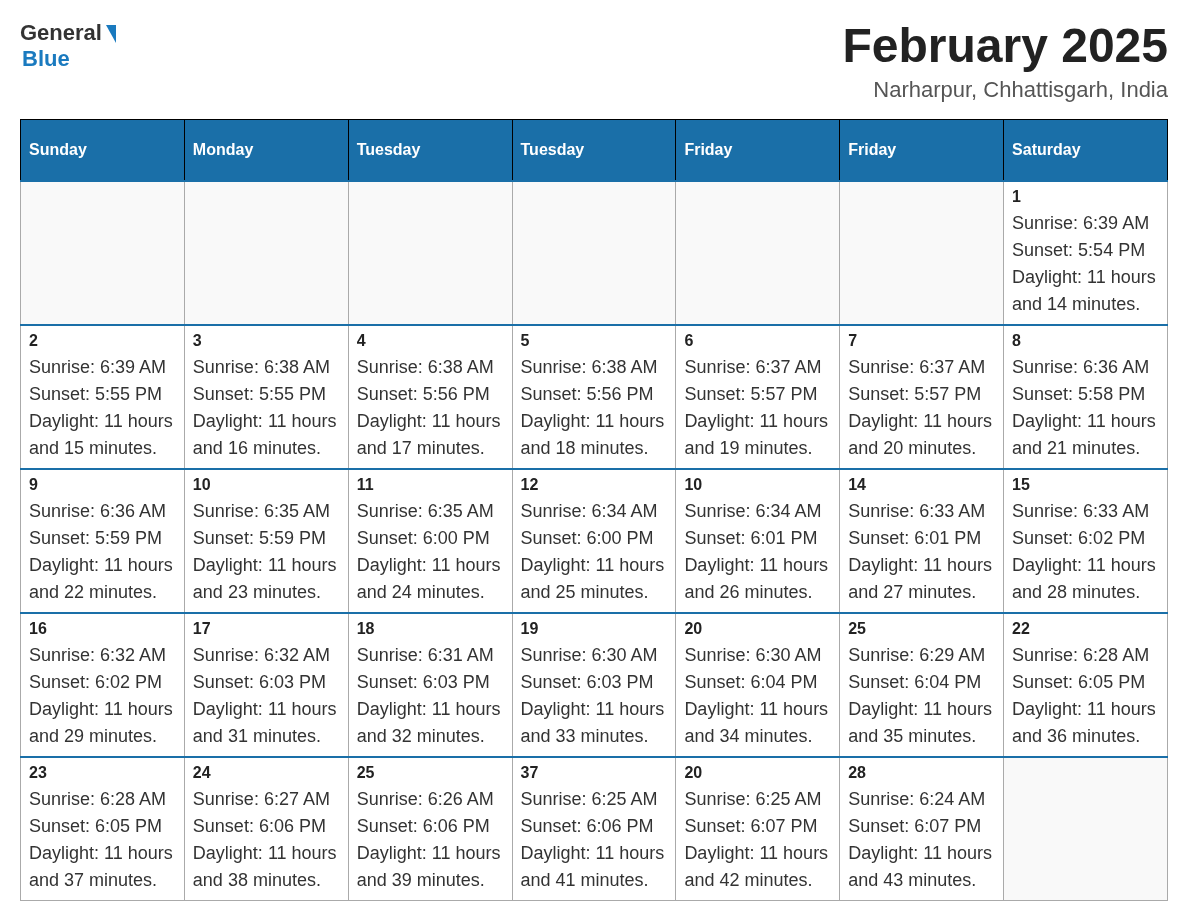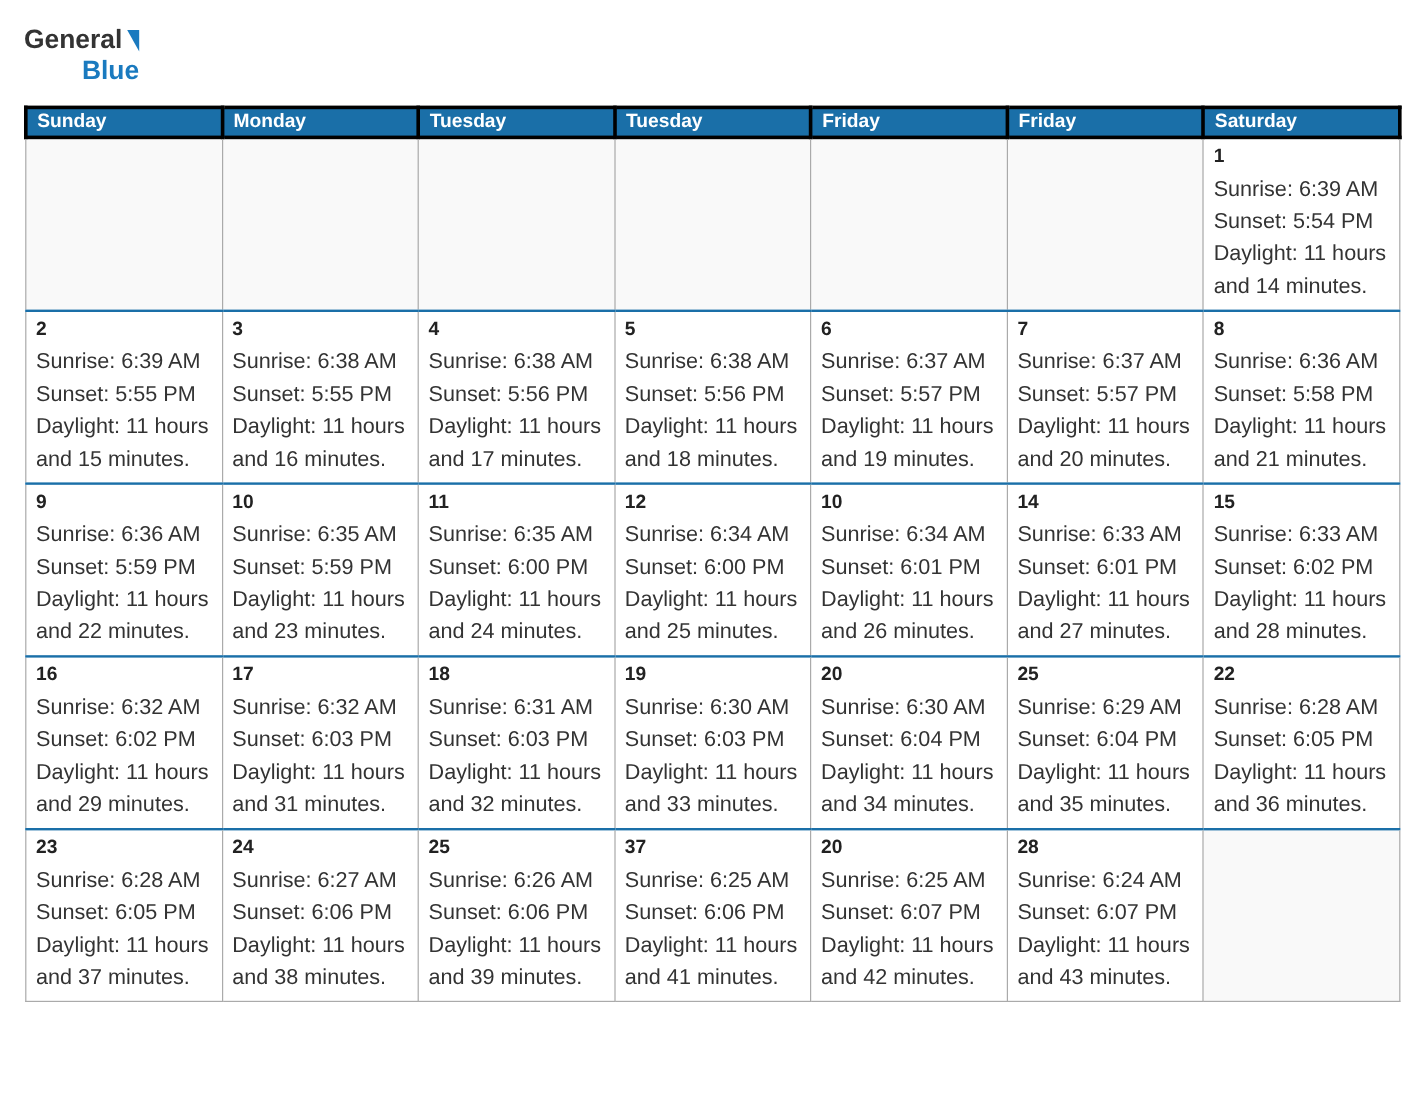--- a/index.html
+++ b/index.html
@@ -13,21 +13,21 @@
     }
     .header {
       display: flex;
       justify-content: space-between;
       align-items: flex-start;
       margin-bottom: 16px;
     }
     .logo {
       display: flex;
       flex-direction: column;
-      align-items: flex-end;
+      align-items: flex-start;
     }
     .logo-top {
       display: flex;
       align-items: center;
     }
     .logo-general {
       font-size: 22px;
       font-weight: bold;
       color: #333;
     }
@@ -37,21 +37,21 @@
       border-left: 10px solid transparent;
       border-right: 0px solid transparent;
       border-top: 18px solid #1a7abf;
       margin-left: 4px;
       margin-top: 2px;
     }
     .logo-blue {
       font-size: 22px;
       font-weight: bold;
       color: #1a7abf;
-      margin-left: 20px;
+      margin-left: 2px;
     }
     .title-block {
       text-align: right;
     }
     .month-title {
       font-size: 48px;
       font-weight: bold;
       color: #222;
       line-height: 1.1;
     }
@@ -61,24 +61,24 @@
       margin-top: 4px;
     }
     .calendar {
       width: 100%;
       border-collapse: collapse;
       table-layout: fixed;
     }
     .calendar thead th {
       background-color: #1a6fa8;
       color: #fff;
-      padding: 2px 8px;
+      padding: 21px 8px;
       font-size: 16px;
       text-align: left;
-      border: 3px solid #000000;
+      border: 1px solid #000000;
     }
     .calendar tbody td {
       vertical-align: top;
       border: 1px solid #aaa;
       padding: 6px 8px;
       height: 110px;
       font-size: 13px;
       color: #333;
     }
     .day-number {
@@ -103,20 +103,24 @@
 </head>
 <body>
 
 <div class="header">
   <div class="logo">
     <div class="logo-top">
       <span class="logo-general">General</span>
       <div class="logo-arrow"></div>
     </div>
     <span class="logo-blue">Blue</span>
+  </div>
+  <div class="title-block">
+    <div class="month-title">February 2025</div>
+    <div class="location-title">Narharpur, Chhattisgarh, India</div>
   </div>
 </div>
 
 <table class="calendar">
   <thead>
     <tr>
     <th>Sunday</th>
         <th>Monday</th>
         <th>Tuesday</th>
         <th>Tuesday</th>

